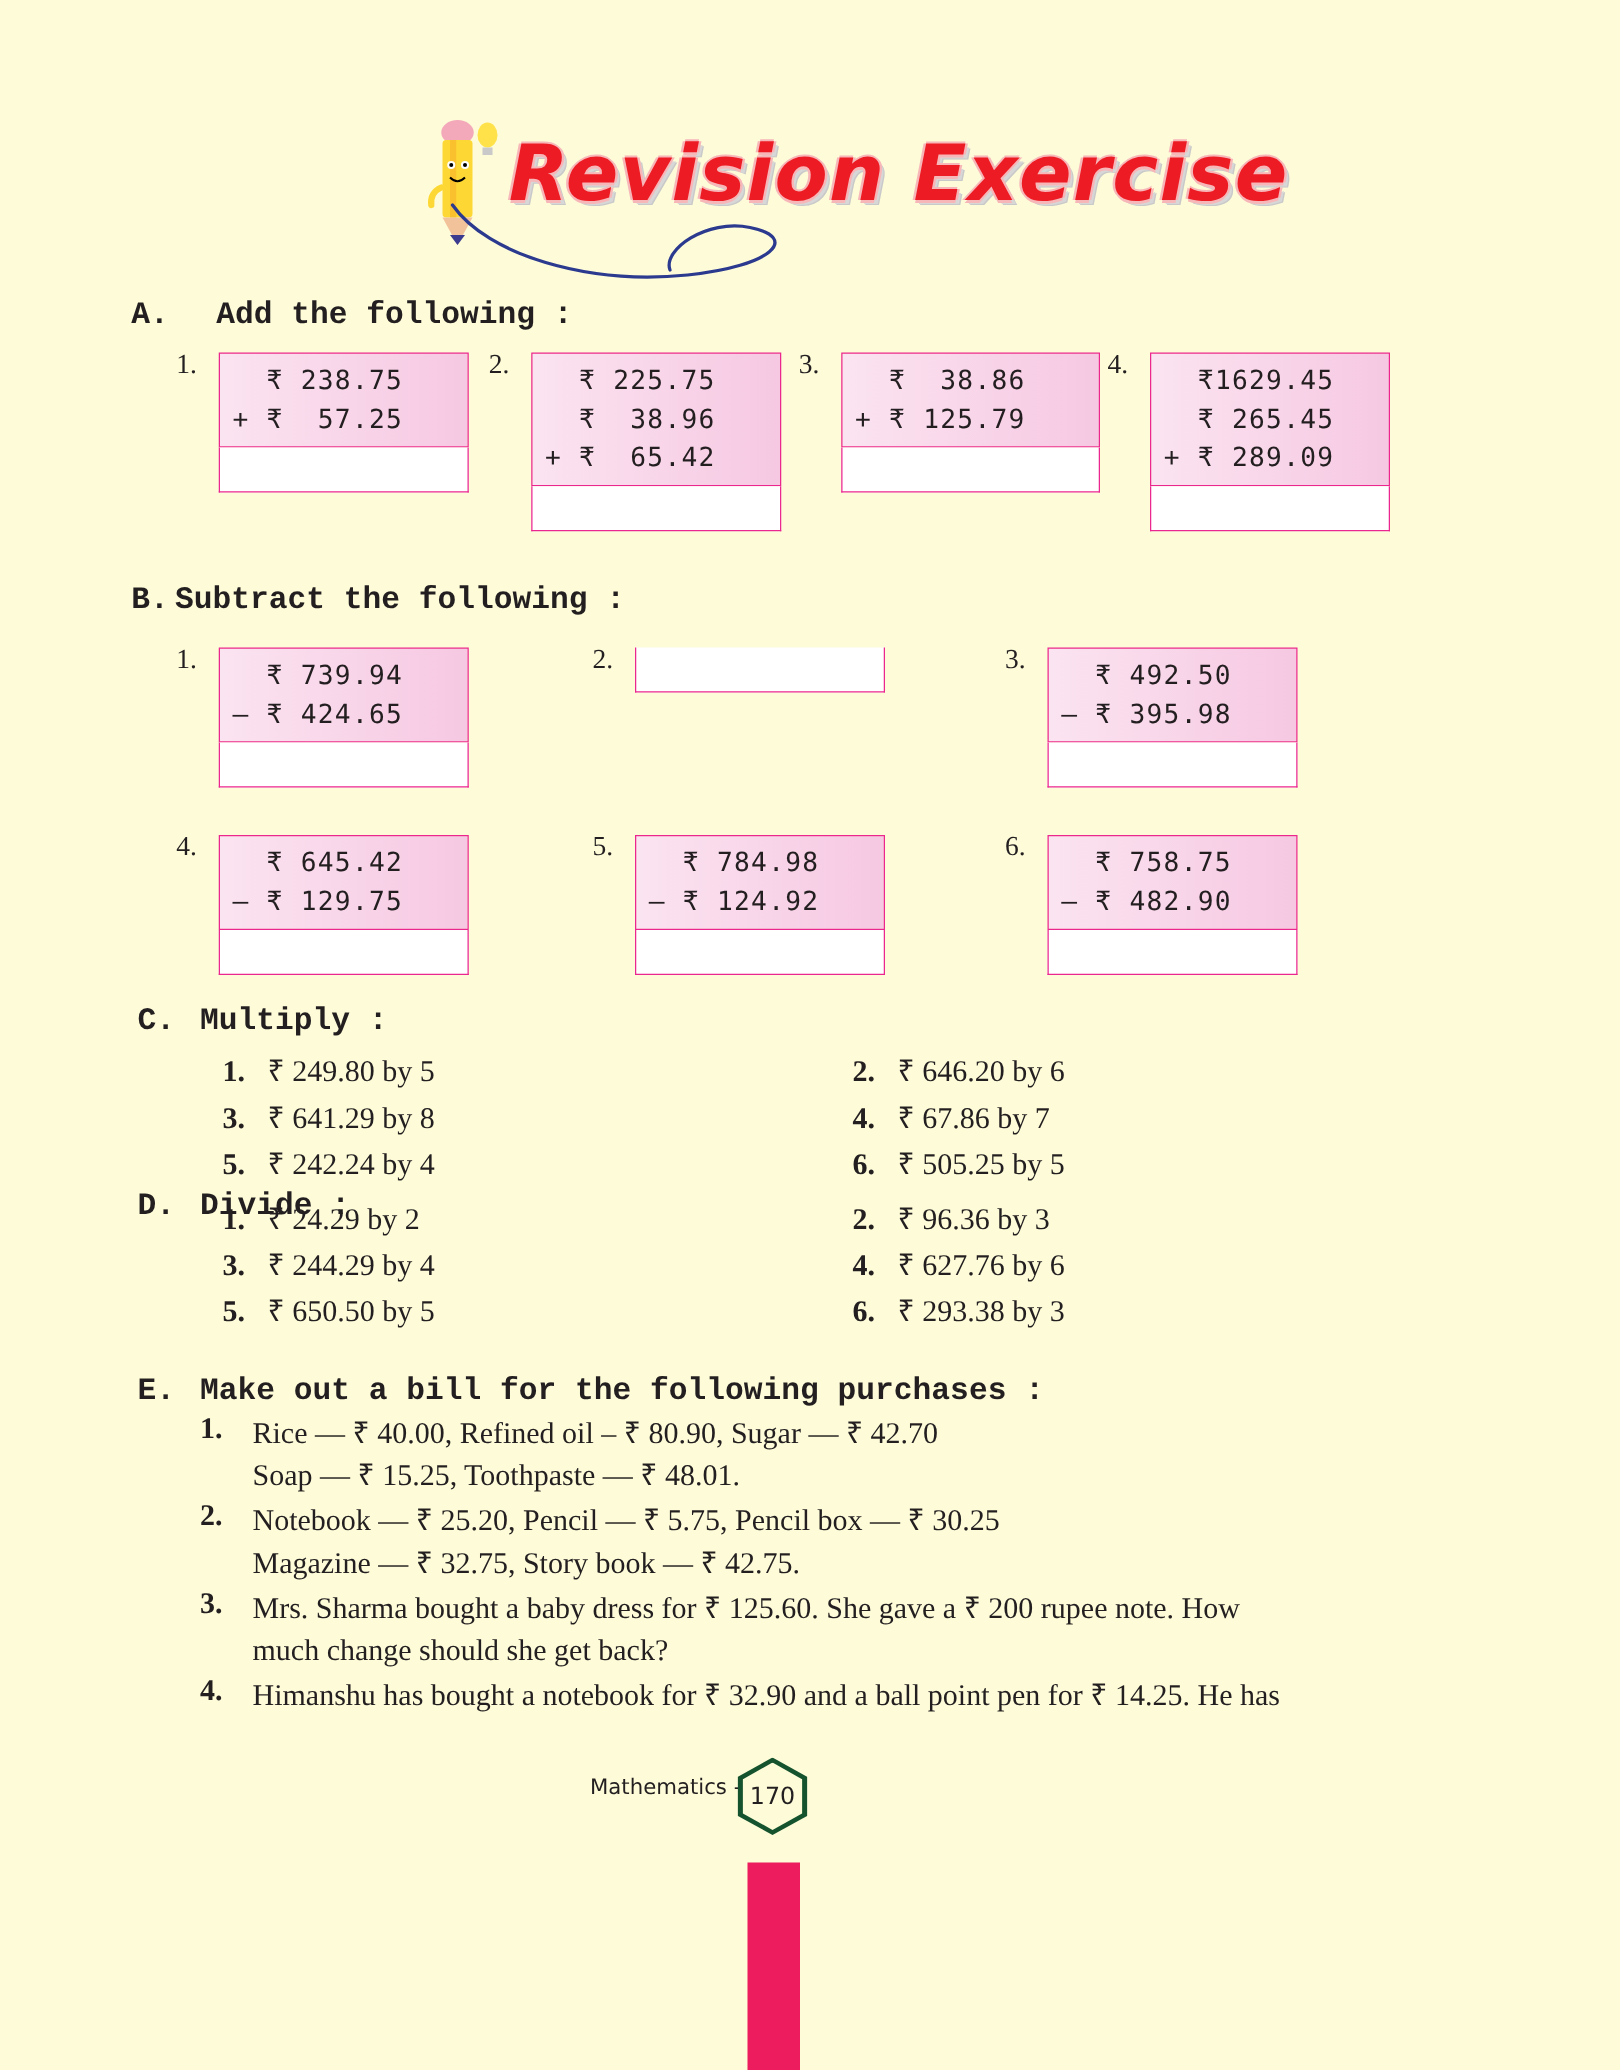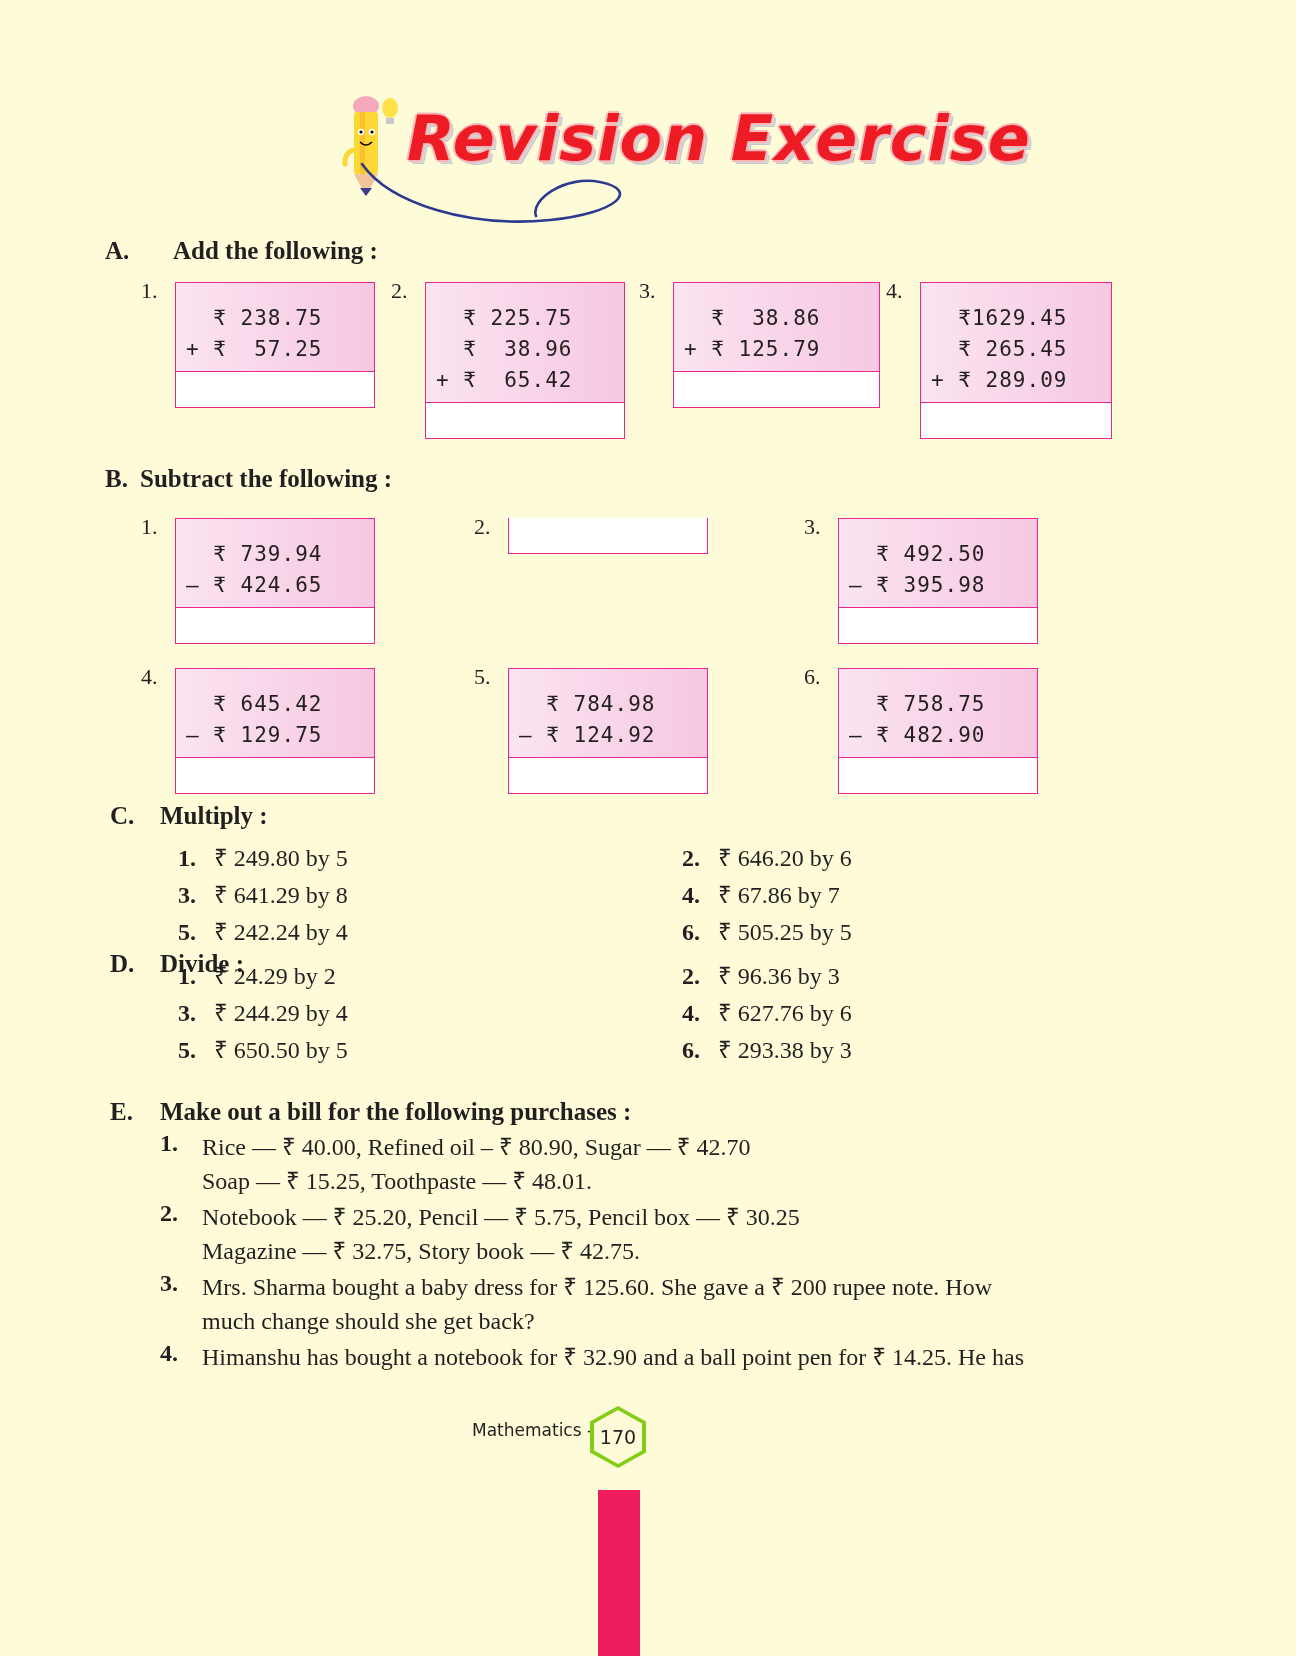--- a/index.html
+++ b/index.html
@@ -36,21 +36,21 @@
     left:340px; top:92px;
     width:62px; height:120px;
   }
   .swirl{
     position:absolute;
     left:350px; top:160px;
     width:330px; height:70px;
   }
   
   .sec-head{
-    font-family:Liberation Serif, serif;
+    font-family:Liberation Mono, monospace;
     font-weight:bold;
     font-size:25px;
     color:#231f20;
   }
   .sec-A-head{position:absolute; left:105px; top:237px;}
   .sec-A-head .ltr{display:inline-block;width:68px;}
   .sec-B-head{position:absolute; left:105px; top:465px;}
   .sec-B-head .ltr{display:inline-block;width:35px;}
   .sec-C-head{position:absolute; left:110px; top:802px;}
   .sec-C-head .ltr{display:inline-block;width:50px;}
@@ -68,21 +68,21 @@
   .sum .idx{
     position:absolute;
     left:-34px; top:-4px;
     font-family:"Liberation Serif", serif;
     font-size:22px;
     color:#231f20;
   }
   .sum-box{
     border:1.5px solid #ec268f;
     background:linear-gradient(to right,#fbe4f1,#f6c8e2);
-    padding:20px 14px 6px 10px;
+    padding:6px 14px 6px 10px;
     box-sizing:border-box;
   }
   .sum-row{
     white-space:pre;
     line-height:31px;
     letter-spacing:1px;
   }
   .ans-box{
     border:1.5px solid #ec268f;
     border-top:none;
@@ -113,21 +113,21 @@
   .foot-label{
     font-size:17px;
     color:#231f20;
     position:absolute;
     left:472px; top:4px;
   }
   .hexnum{
     position:absolute;
     left:590px; top:-10px;
     width:56px;height:62px;
-    background:#84cc16;
+    background:#14532d;
     clip-path:polygon(50% 0%,100% 25%,100% 75%,50% 100%,0% 75%,0% 25%);
     display:flex;align-items:center;justify-content:center;
   }
   .hexinner{
     width:48px;height:54px;
     background:#fdfbd8;
     clip-path:polygon(50% 0%,100% 25%,100% 75%,50% 100%,0% 75%,0% 25%);
     display:flex;align-items:center;justify-content:center;
     font-size:19px;color:#231f20;
   }

